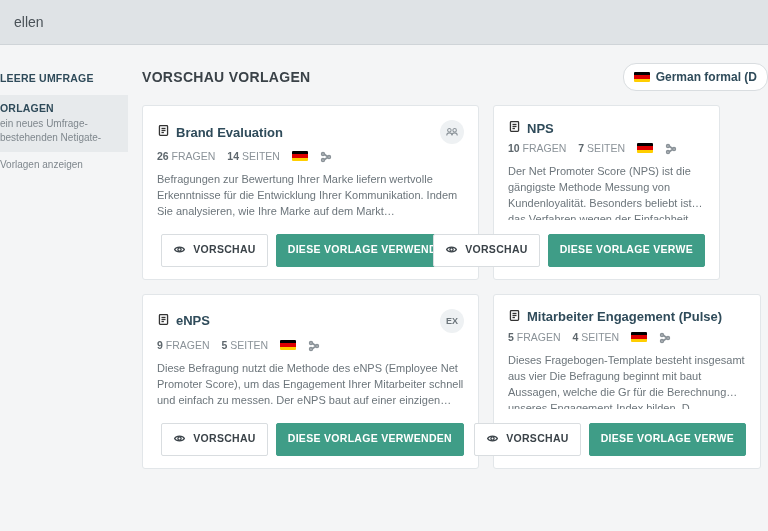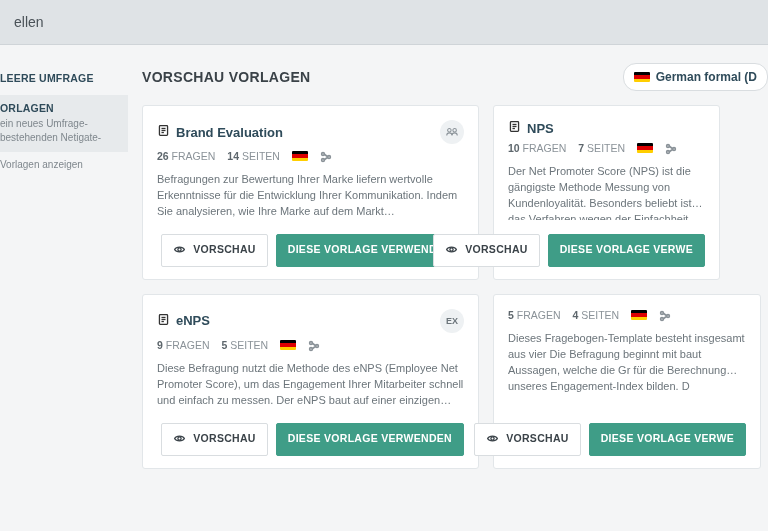--- a/index.html
+++ b/index.html
@@ -325,20 +325,31 @@
                   <circle cx="8" cy="8" r="2"></circle>
                 </svg></span>
               <span>VORSCHAU</span>
             </div>
             <div class="btn btn-primary">
               <span>DIESE VORLAGE VERWENDEN</span>
             </div>
           </div>
         </div>
         <div class="card" style="width: 268px;">
+          <div class="card-head">
+            <div class="card-title-wrap">
+              <span class="doc-icon"><svg viewBox="0 0 16 16">
+                  <rect x="3" y="2" width="10" height="12" rx="1"></rect>
+                  <line x1="5.5" y1="5.5" x2="10.5" y2="5.5"></line>
+                  <line x1="5.5" y1="8" x2="10.5" y2="8"></line>
+                  <line x1="5.5" y1="10.5" x2="8.5" y2="10.5"></line>
+                </svg></span>
+              <span class="card-title">Mitarbeiter Engagement (Pulse)</span>
+            </div>
+          </div>
           <div class="meta">
             <span><strong>5</strong> FRAGEN</span>
             <span><strong>4</strong> SEITEN</span>
             <span class="flag-de"></span>
             <span class="branch-icon"><svg viewBox="0 0 12 12">
                 <circle cx="3" cy="3" r="1.4"></circle>
                 <circle cx="3" cy="9" r="1.4"></circle>
                 <circle cx="9" cy="6" r="1.4"></circle>
                 <path d="M4 3 L8 6 M4 9 L8 6"></path>
               </svg></span>

